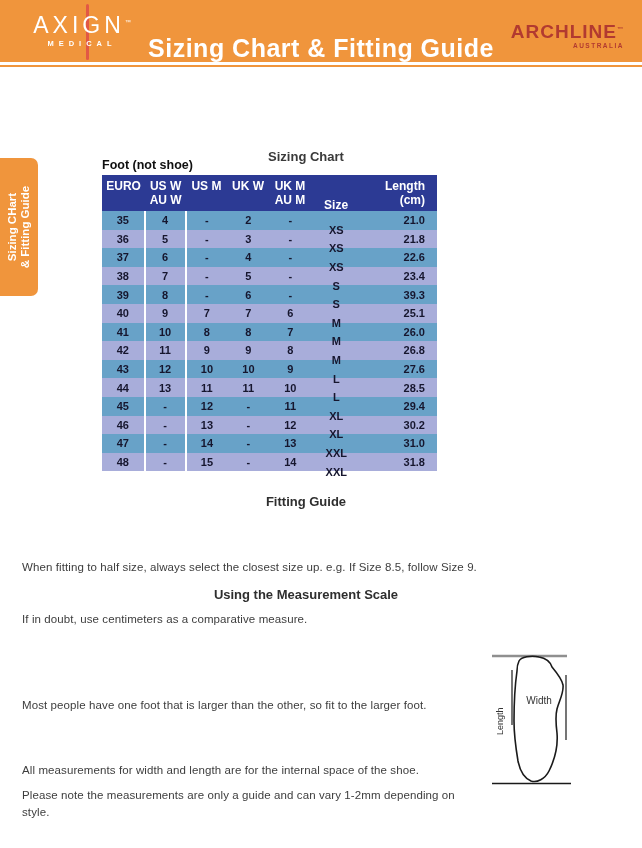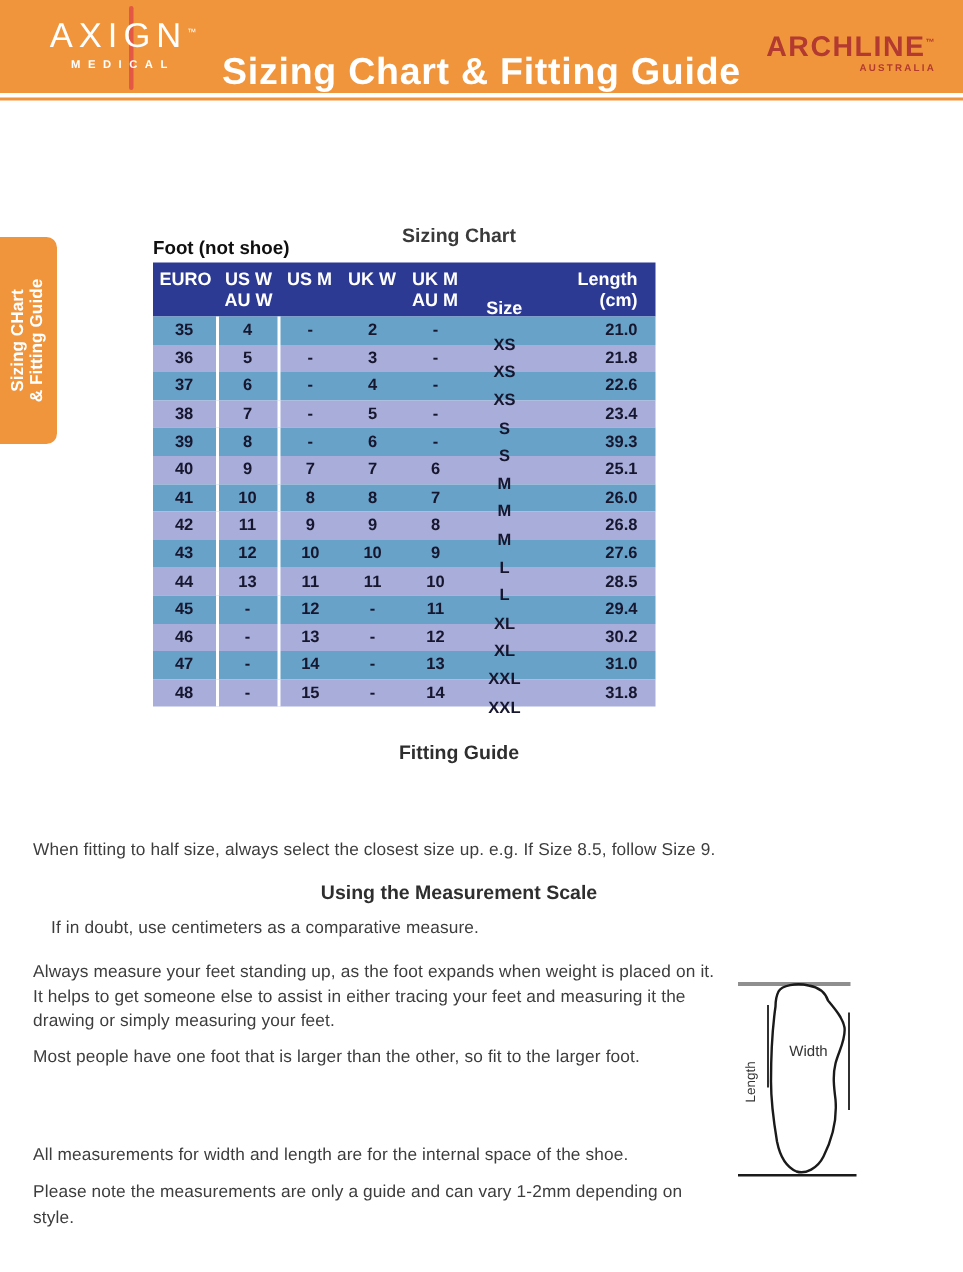--- a/index.html
+++ b/index.html
@@ -54,21 +54,21 @@
   .c6{width:90px;text-align:right;justify-content:flex-end;padding-right:12px;}
   .t-row .c0,.t-row .c1{border-right:2px solid #fff;}
 
   
   .h2{position:absolute;left:0;width:612px;text-align:center;font-size:13px;font-weight:700;color:#2E2E2E;}
   .para{position:absolute;left:22px;font-size:11.5px;line-height:16.5px;color:var(--body-text);letter-spacing:0.1px;}
   #h-fitting{top:494px;}
   #p1{top:521px;width:600px;}
   #p2{top:559px;width:600px;}
   #h-measure{top:587px;}
-  #p3{top:611px;width:600px;margin-left:12px;}
+  #p3{top:611px;width:600px;}
   #p4{top:640px;width:462px;}
   #p5{top:697px;width:600px;}
   #p6{top:762px;width:600px;}
   #p7{top:787px;width:448px;}
 
   
   .foot-diagram{position:absolute;left:487px;top:649px;width:95px;height:145px;}
 </style>
 </head>
 <body>
@@ -258,21 +258,20 @@
           <div class="tc c6">31.8</div>
         </div>
       </div>
   </div>
 
   <h2 class="h2" id="h-fitting">Fitting Guide</h2>
   <p class="para" id="p2">When fitting to half size, always select the closest size up. e.g. If Size 8.5, follow Size 9.</p>
 
   <h2 class="h2" id="h-measure">Using the Measurement Scale</h2>
   <p class="para" id="p3">If in doubt, use centimeters as a comparative measure.</p>
-  <p class="para" id="p4">Always measure your feet standing up, as the foot expands when weight is placed on it. It helps to get someone else to assist in either tracing your feet and measuring it the drawing or simply measuring your feet.</p>
   <p class="para" id="p5">Most people have one foot that is larger than the other, so fit to the larger foot.</p>
   <p class="para" id="p6">All measurements for width and length are for the internal space of the shoe.</p>
   <p class="para" id="p7">Please note the measurements are only a guide and can vary 1-2mm depending on style.</p>
 
   <svg class="foot-diagram" viewBox="0 0 95 145" xmlns="http://www.w3.org/2000/svg">
     <line x1="5" y1="7" x2="80" y2="7" stroke="#8F8F8F" stroke-width="2.6"></line>
     <path d="M 32 12
          C 34 8, 44 6, 52 8
          C 58 9, 63 12, 65 18
          C 70 24, 75 30, 76 36

